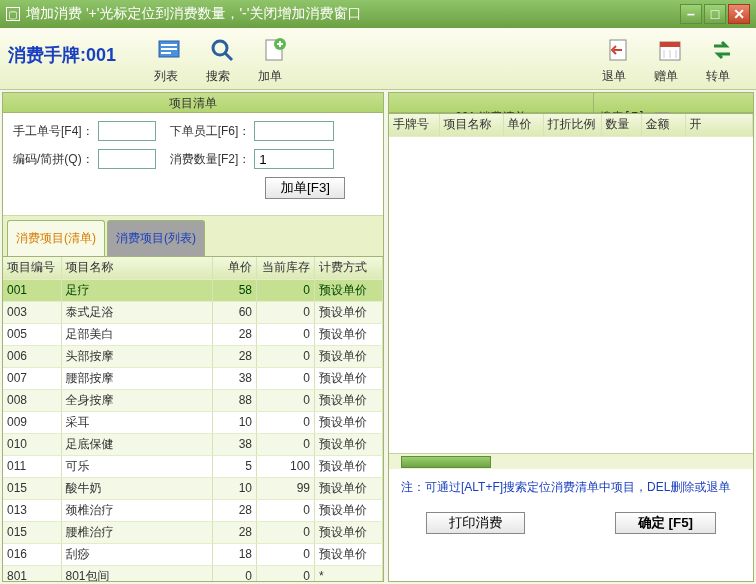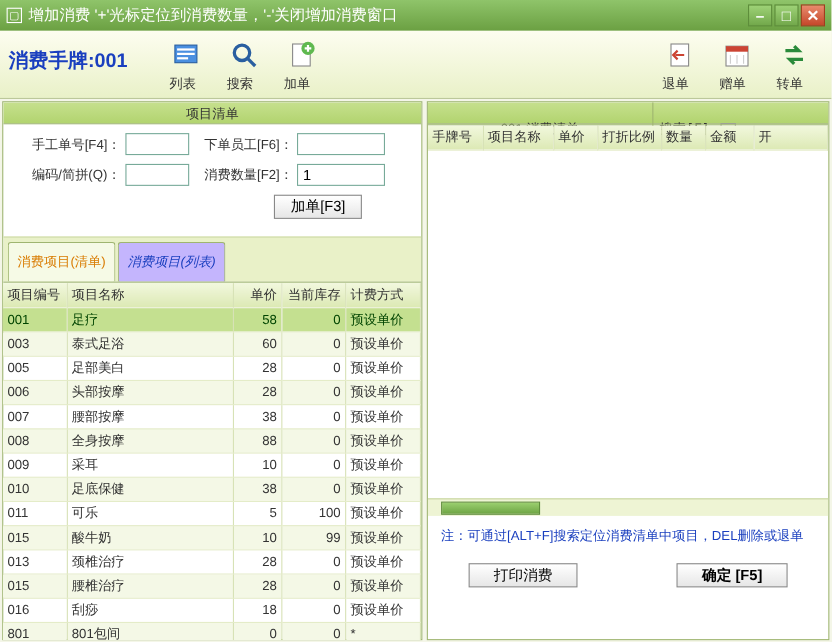--- a/index.html
+++ b/index.html
@@ -21,31 +21,31 @@
 .body { display: flex; height: calc(584px - 28px - 62px); }
 .panel { border: 1px solid #9fb570; background: #fff; margin: 2px; display: flex; flex-direction: column; overflow: hidden; }
 .panel-left { width: 382px; }
 .panel-right { flex: 1; }
 
 .panel-header { height: 20px; background: linear-gradient(#c6e08e,#b2d46f); border-bottom: 1px solid #9fb570; text-align: center; color: #333; line-height: 20px; font-size: 12px; }
 .panel-header.split { display: flex; }
 .panel-header.split > div { border-right: 1px solid #9fb570; padding: 14px 6px; }
 .panel-header.split > div:last-child { border-right: none; flex: 1; text-align: left; }
 
-.form-area { padding: 8px 26px; }
+.form-area { padding: 8px 10px; }
 .form-row { display: flex; align-items: center; margin-bottom: 8px; }
 .form-row label { color: #333; margin-right: 4px; }
 .form-row input { border: 1px solid #7a9; height: 20px; padding: 0 4px; }
 .form-row .g1 { width: 58px; margin-right: 14px; }
 .form-row .g2 { width: 80px; }
 .btn { border: 1px solid #888; background: linear-gradient(#fff,#e6e6e6); height: 22px; padding: 0 14px; cursor: pointer; }
 
 .tabs { display: flex; background: #e9f1c8; padding: 4px 4px 0; border-top: 1px solid #cdd9a8; }
 .tab { padding: 9px 8px; border: 1px solid #9fb570; border-bottom: none; background: #f6fae6; margin-right: 2px; color: #d97b00; cursor: pointer; border-radius: 3px 3px 0 0; }
-.tab.inactive { color: #1a3fbf; background: #c4b5fd; font-style: italic; }
+.tab.inactive { color: #1a3fbf; background: #a3a3a3; }
 
 .grid { flex: 1; overflow: auto; border-top: 1px solid #9fb570; }
 table { width: 100%; border-collapse: collapse; table-layout: fixed; }
 th, td { border-right: 1px solid #d7e2b6; border-bottom: 1px solid #e4ecc8; padding: 2px 4px; height: 18px; font-size: 12px; color: #333; text-align: left; white-space: nowrap; overflow: hidden; }
 th { background: linear-gradient(#f2f8de,#dce9b4); font-weight: normal; height: 22px; }
 .num { text-align: right; }
 tbody tr.sel td { background: #c4e090; color: #004400; }
 tbody tr:nth-child(even):not(.sel) td { background: #f4f8e6; }
 
 .right-cols th { font-size: 12px; }

